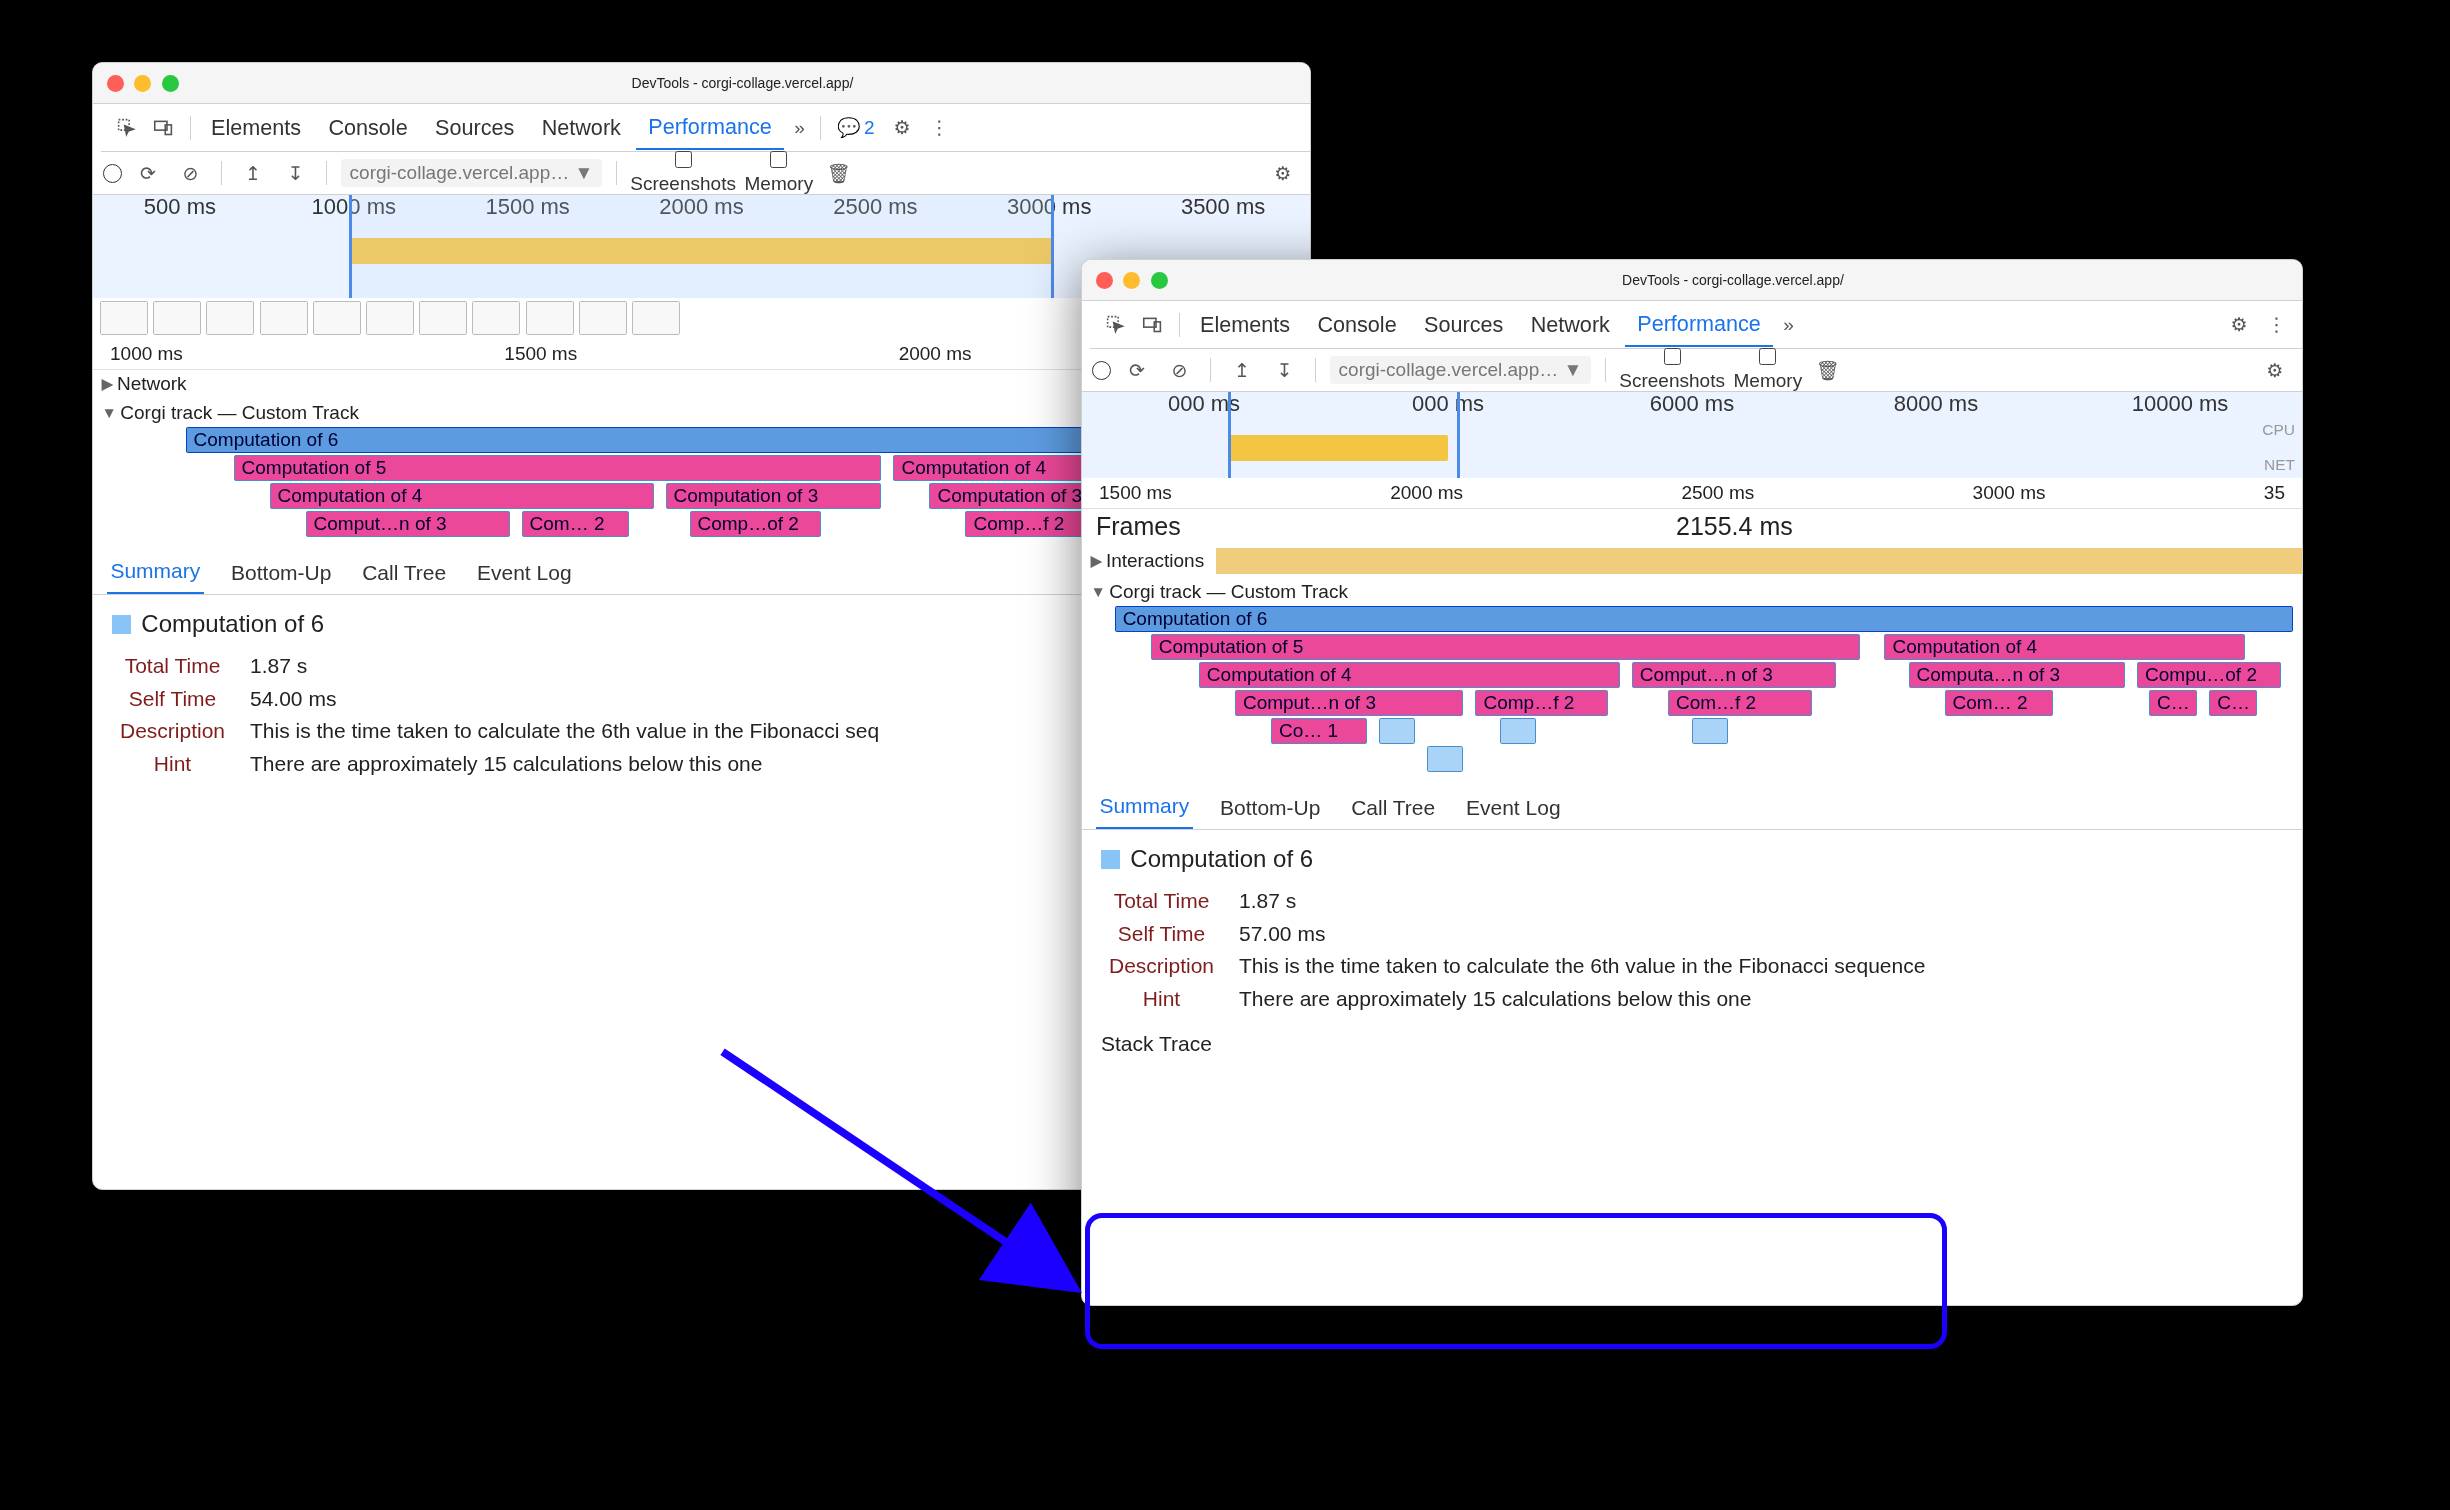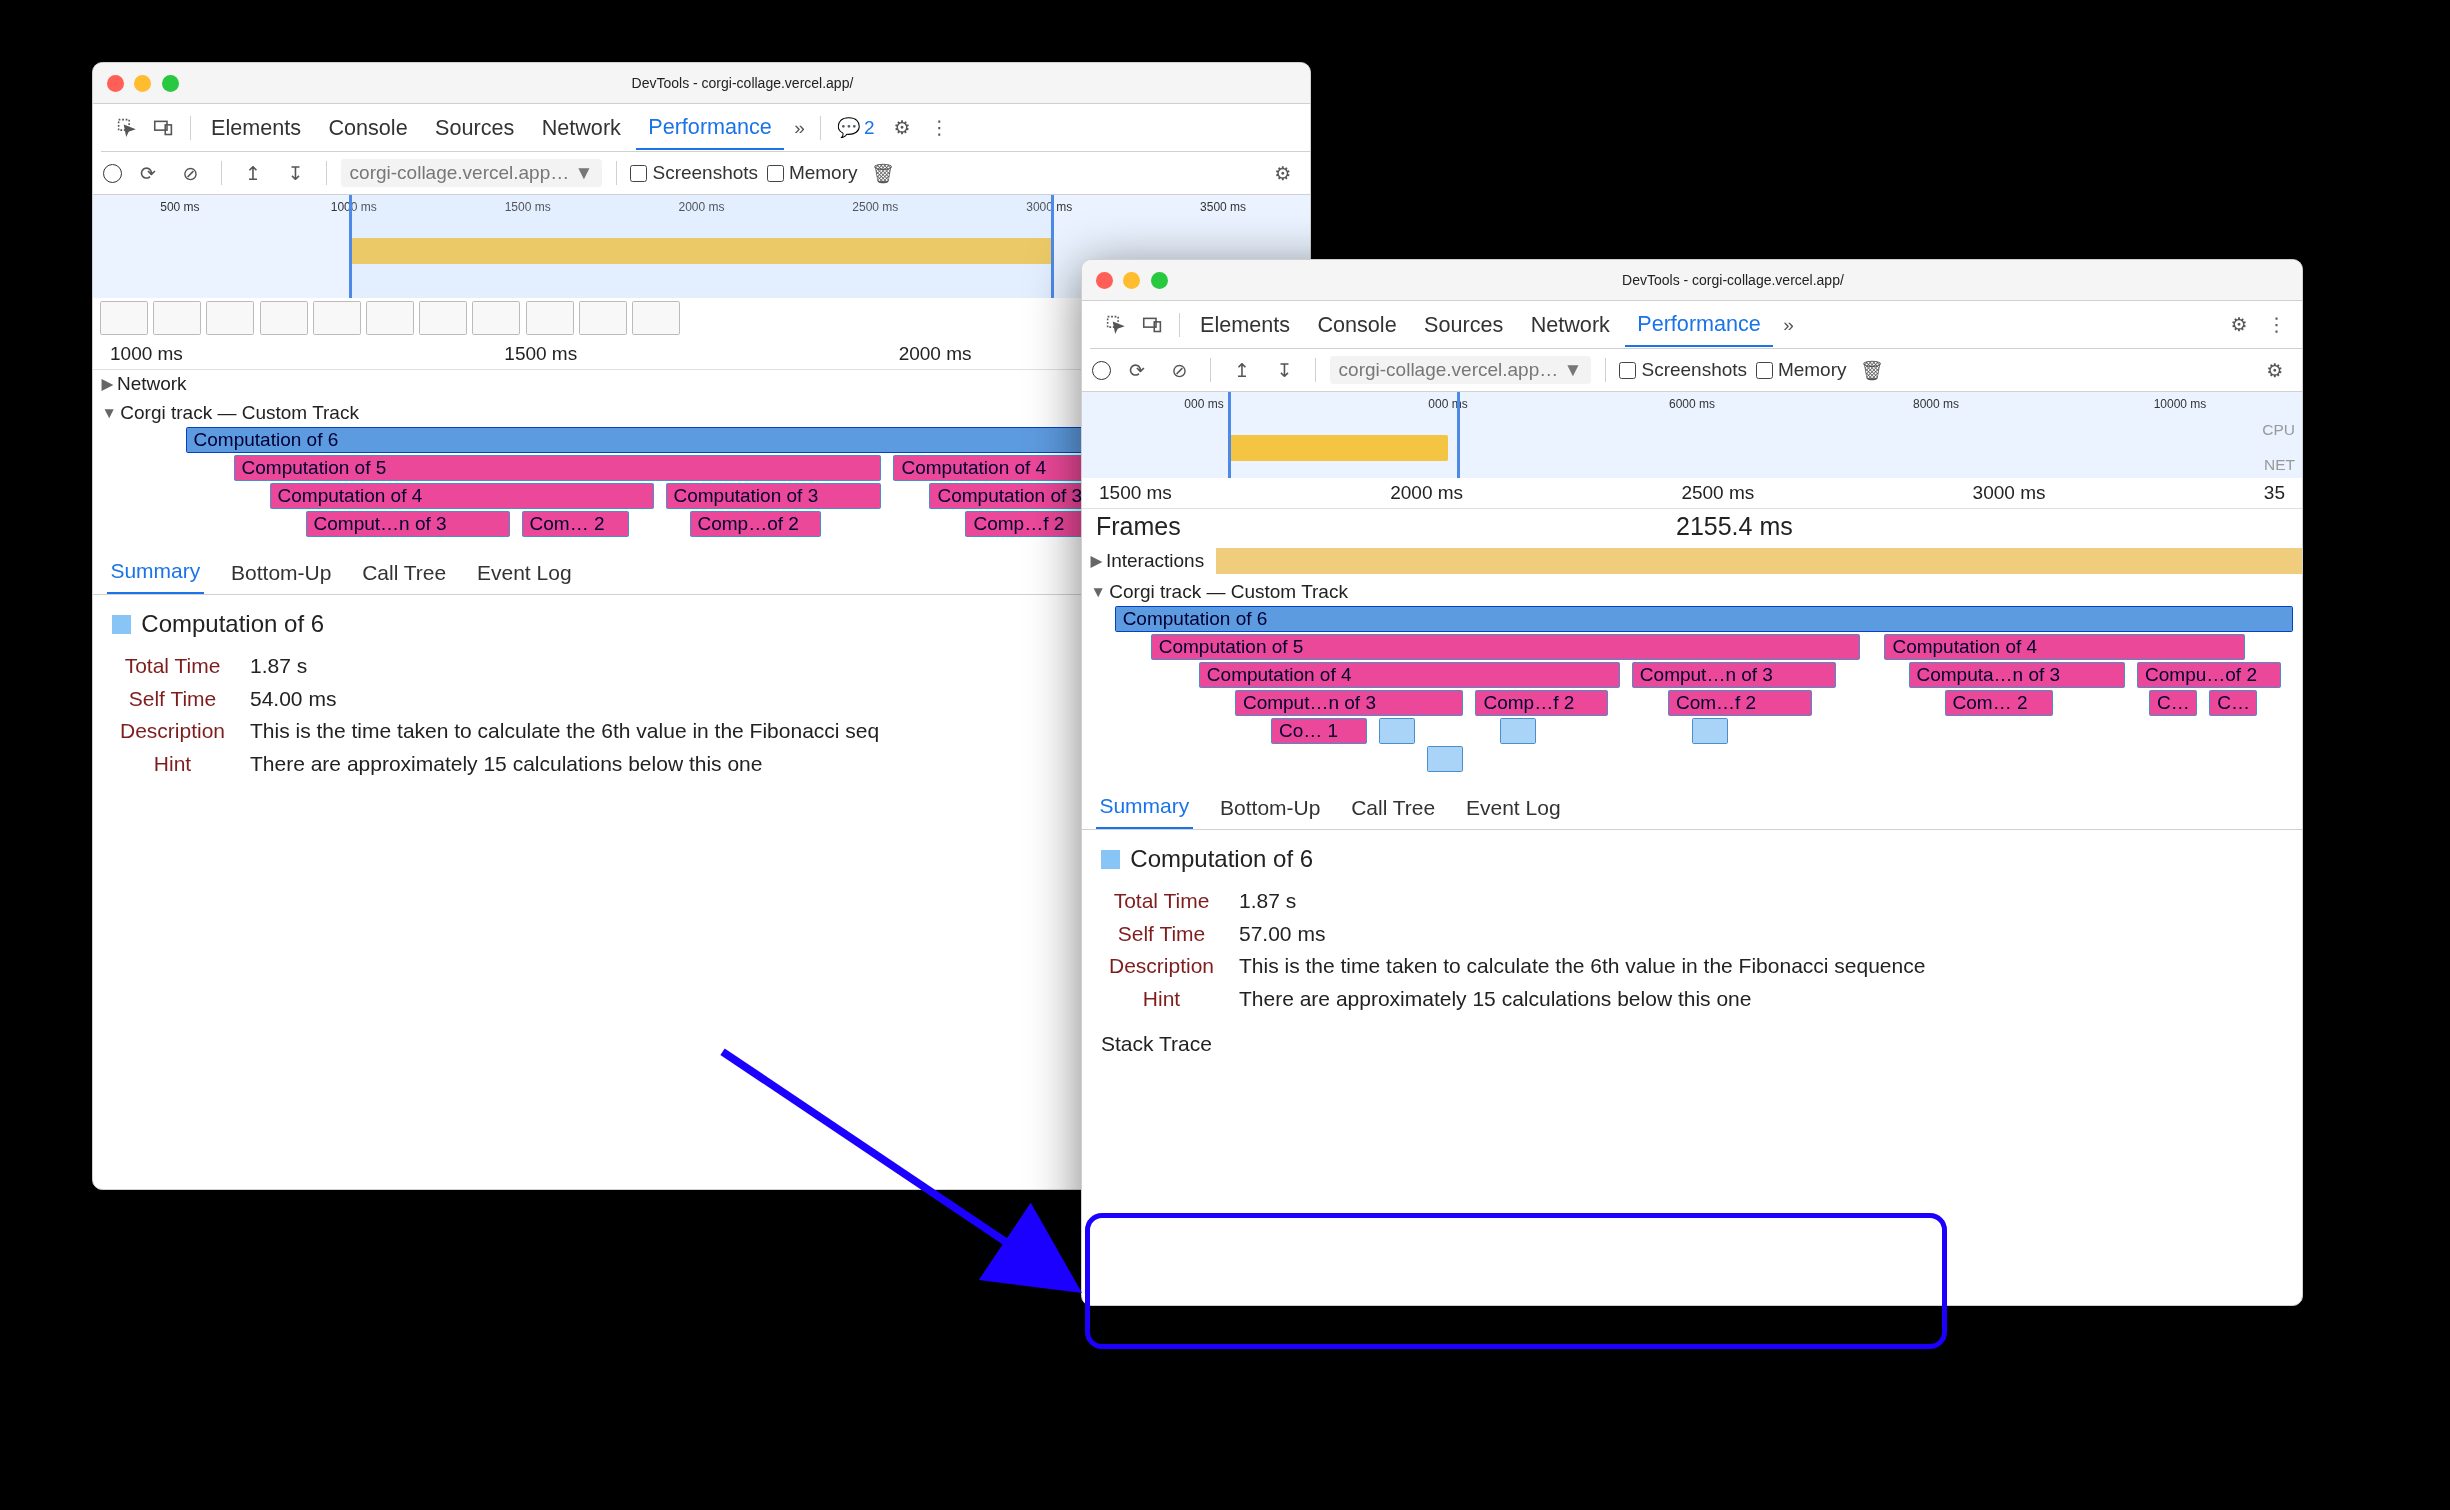--- a/index.html
+++ b/index.html
@@ -15,24 +15,24 @@
   .tabbar { display:flex; align-items:center; height:48px; border-bottom:0.9px solid #d0d0d0; padding:0 8.6px; gap:3.4px;margin-left:8px; }
   .iconbtn { display:flex; align-items:center; justify-content:center; width:34px; height:34px; font-size:19px; color:#555; cursor:pointer; border-radius:5.2px; }
   .vsep { width:0.9px; height:24px; background:#d0d0d0; margin:0 5.2px; }
   .tab { padding:8.6px 12px; font-size:21.6px; color:#333; cursor:pointer; }
   .tab.active { color:#1a73e8; border-bottom:2.6px solid #1a73e8; font-weight:500; }
   .chev { font-size:19px; color:#555; padding:0 7px; }
   .badge { display:flex; align-items:center; gap:3.4px; padding:3.4px 7px; color:#1a73e8; font-size:19px; }
   .toolbar2 { display:flex; align-items:center; height:43px; padding:0 10.3px; gap:8.6px; border-bottom:0.9px solid #d0d0d0; font-size:19px; color:#333; }
   .record-dot { width:19px; height:19px; border-radius:50%; border:1.7px solid #333; }
   .url-select { color:#777; background:#f3f3f3; padding:3.4px 8.6px; border-radius:3.4px; display:flex; align-items:center; gap:5.2px; }
-  .cb { display:flex; align-items:center; gap:5.2px; }
+  .cb { display:flex; align-items:center; gap:5.2px;flex-direction:column; }
   .cbx { width:17px; height:17px; border:1.3px solid #444; border-radius:2.6px; }
   .minimap { background:#eaf3ff; height:103px; position:relative; }
-  .ruler { display:flex; font-size:12px; color:#333; height:24px; align-items:center; }
+  .ruler { display:flex; font-size:22px; color:#333; height:24px; align-items:center; }
   .ruler span { flex:1; text-align:center; }
   .goldbar { position:absolute; background:#f4c542; height:26px; top:43px; border-radius:1.7px; }
   .thumbs { display:flex; gap:5.2px; padding:3.4px 7px; }
   .thumb { width:48px; height:34px; border:0.9px solid #bbb; background:#f8f8f8; border-radius:1.7px; }
   .ruler2 { display:flex; font-size:19px; color:#222; height:31px; align-items:center; padding:0 17px; justify-content:space-between; border-bottom:0.9px solid #e0e0e0; }
   .track-header { font-size:19px; color:#222; padding:3.4px 8.6px; display:flex; align-items:center; gap:3.4px; }
   .disclosure { font-size:15.5px; color:#666; }
   .flame { position:relative; font-size:19px; color:#003; }
   .frow { height:28px; position:relative; }
   .fbar { position:absolute; height:26px; background:#ec4899; border:0.9px solid #4a8fc9; padding:0 7px; line-height:24px; white-space:nowrap; overflow:hidden; text-overflow:ellipsis; color:#003; border-radius:1.7px; }

